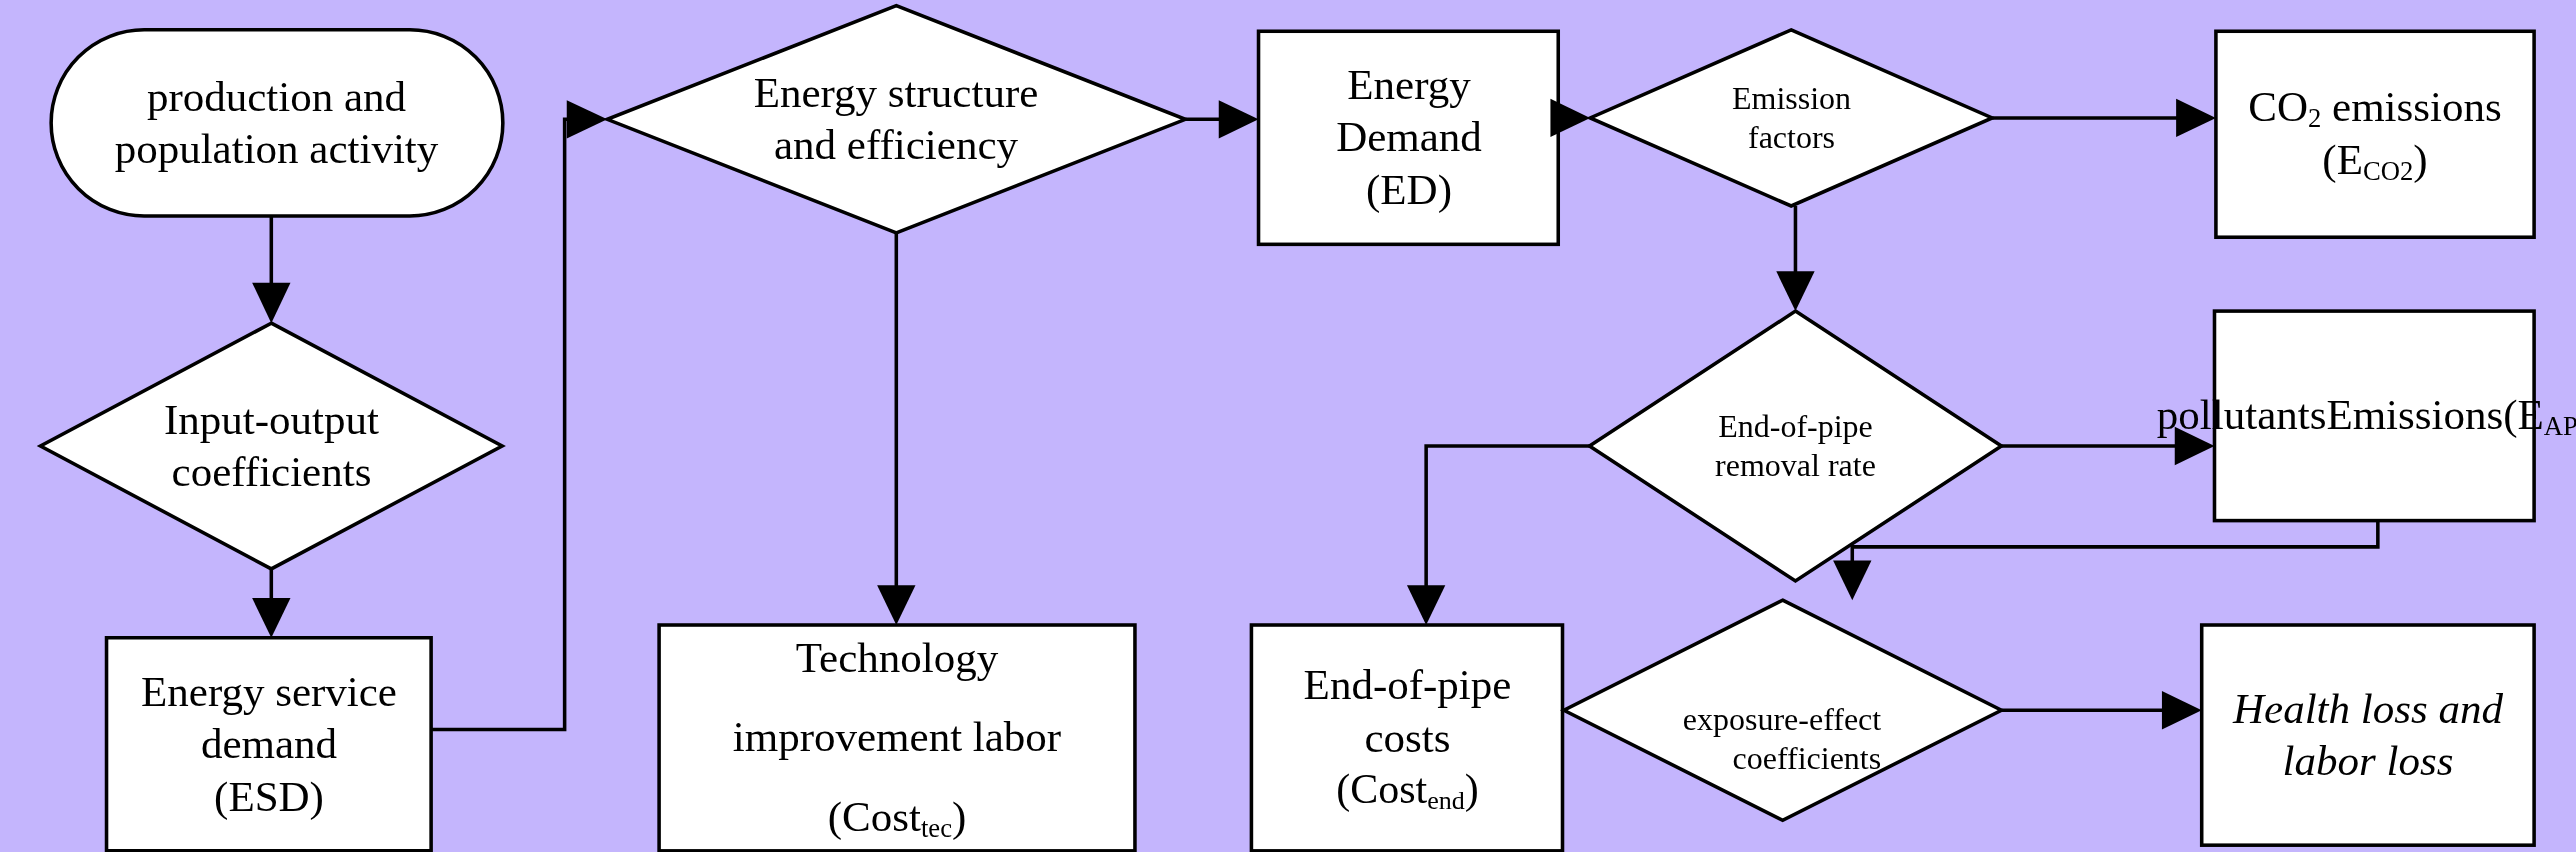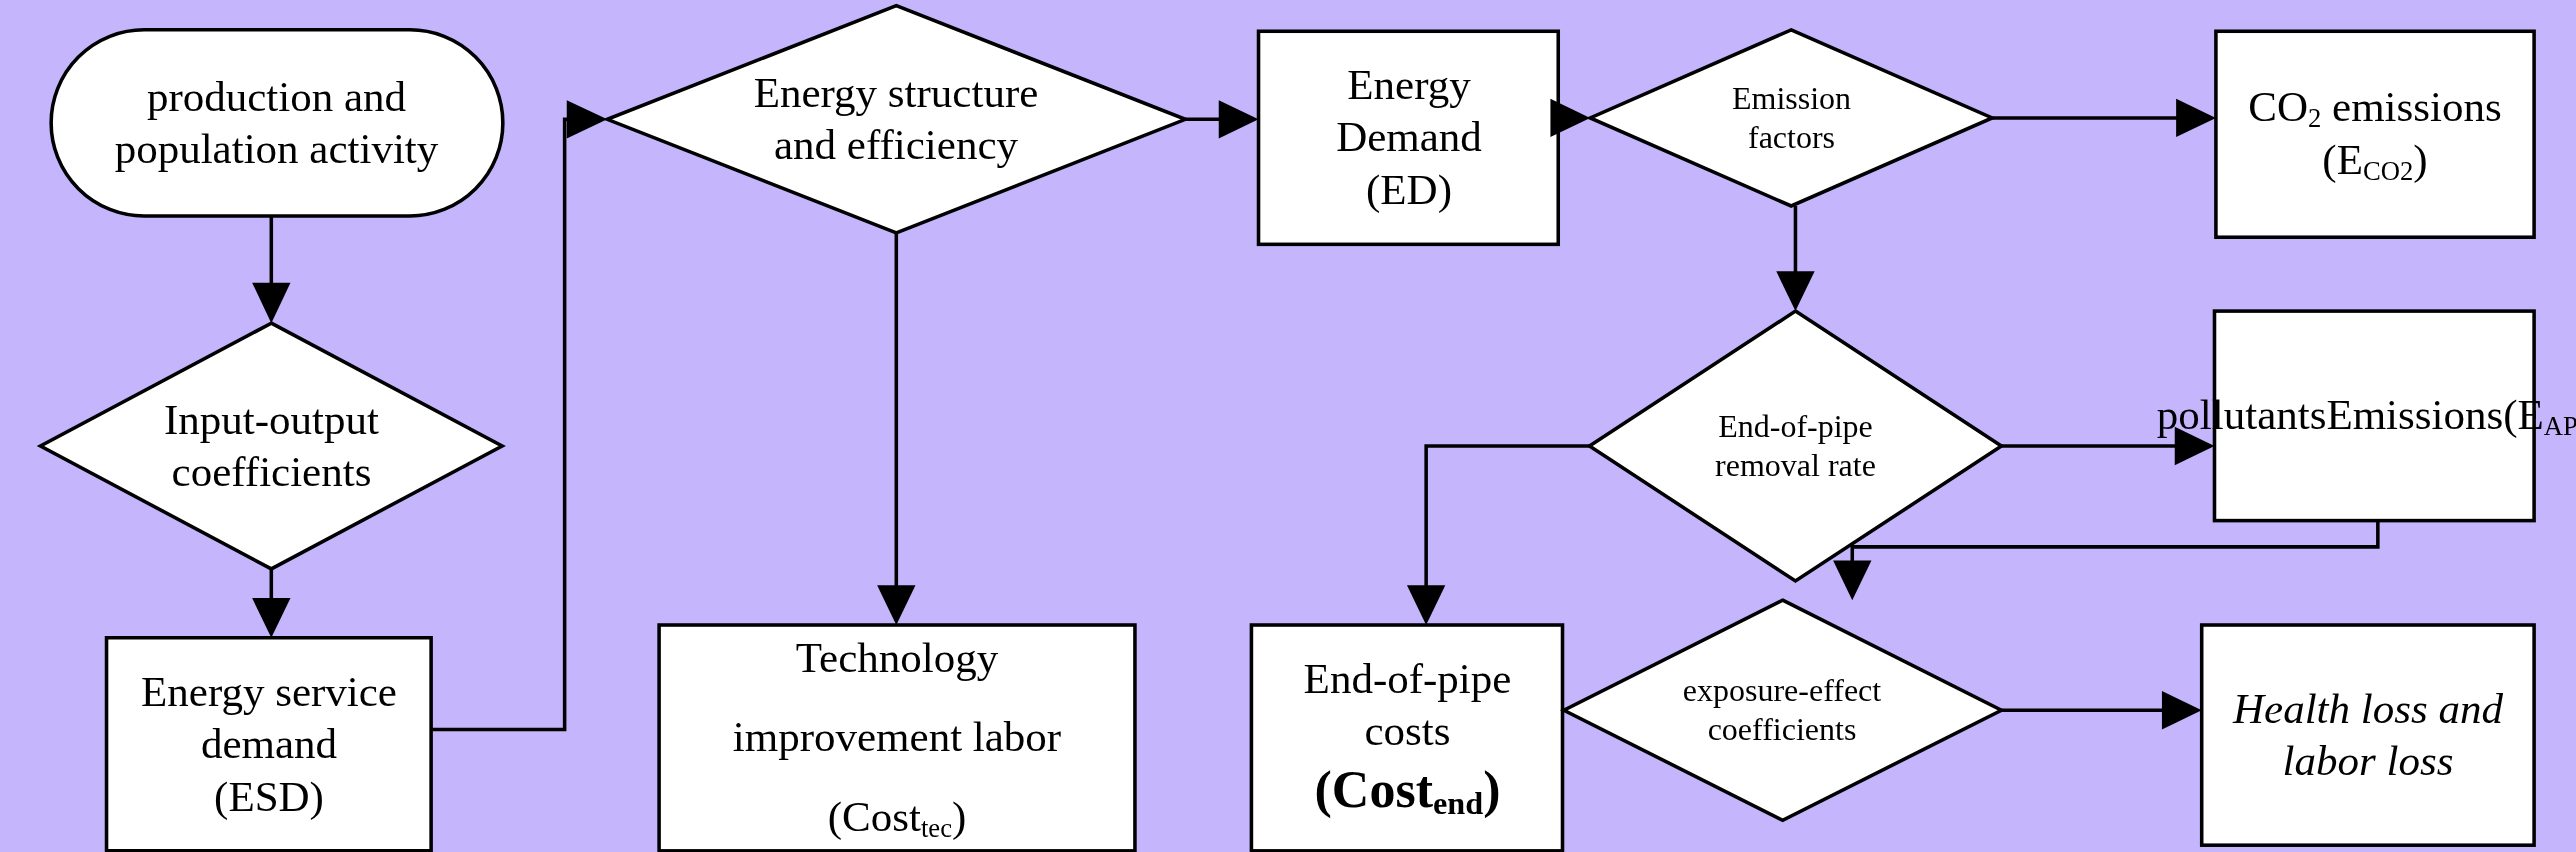--- a/index.html
+++ b/index.html
@@ -190,23 +190,23 @@
 
   <div class="node-label" style="left:2222px; top:318px; width:305px; height:195px; flex-direction:row;">
     <span>pollutants</span>
     <span>Emissions</span>
     <span><span>(E</span><sub>AP</sub><span>)</span></span>
   </div>
 
   <div class="node-label" style="left:1259px; top:632px; width:297px; height:212px; flex-direction:column;">
     <span>End-of-pipe</span>
     <span>costs</span>
-    <span style="font-size:52px;font-weight:bold;"><span>(Cost</span><sub>end</sub><span>)</span></span>
-  </div>
-
-  <div class="node-label small" style="left:1594px; top:639px; width:376px; height:142px;">exposure-effect
+    <span style="font-size:42px;"><span>(Cost</span><sub>end</sub><span>)</span></span>
+  </div>
+
+  <div class="node-label small" style="left:1594px; top:668px; width:376px; height:142px;text-align:right;">exposure-effect
 coefficients</div>
 
   <div class="node-label" style="left:2209px; top:632px; width:318px; height:206px;font-style:italic;">Health loss and
 labor loss</div>
 
 </div>
 
 
 </body></html>

